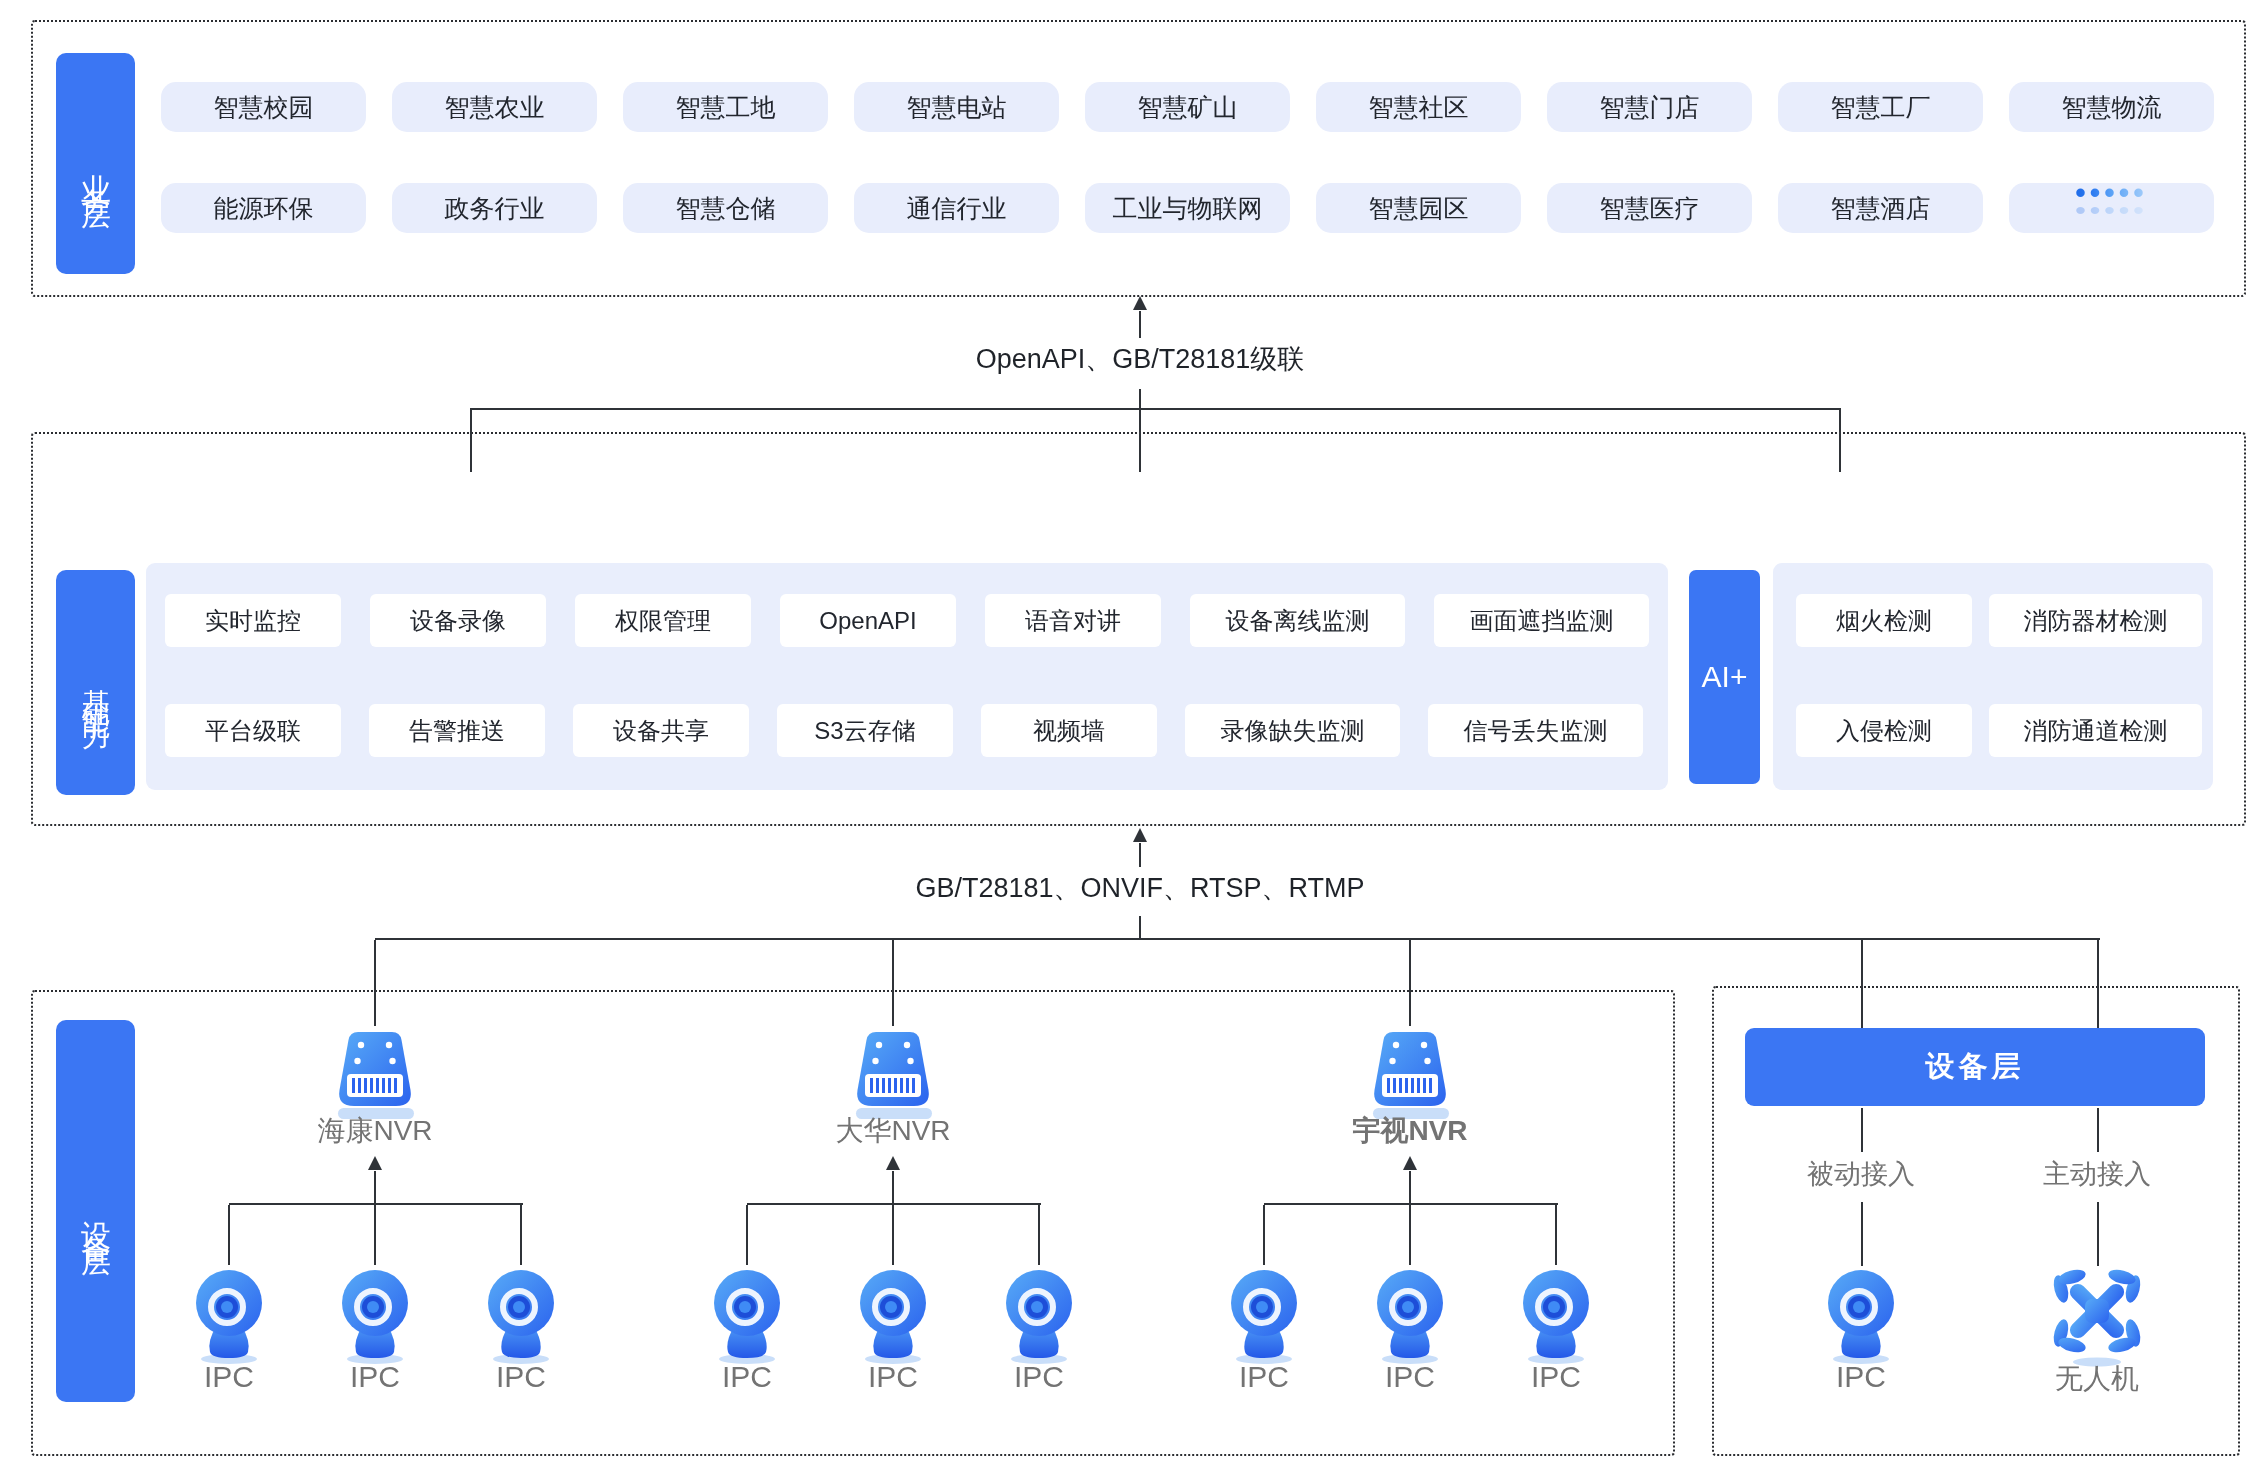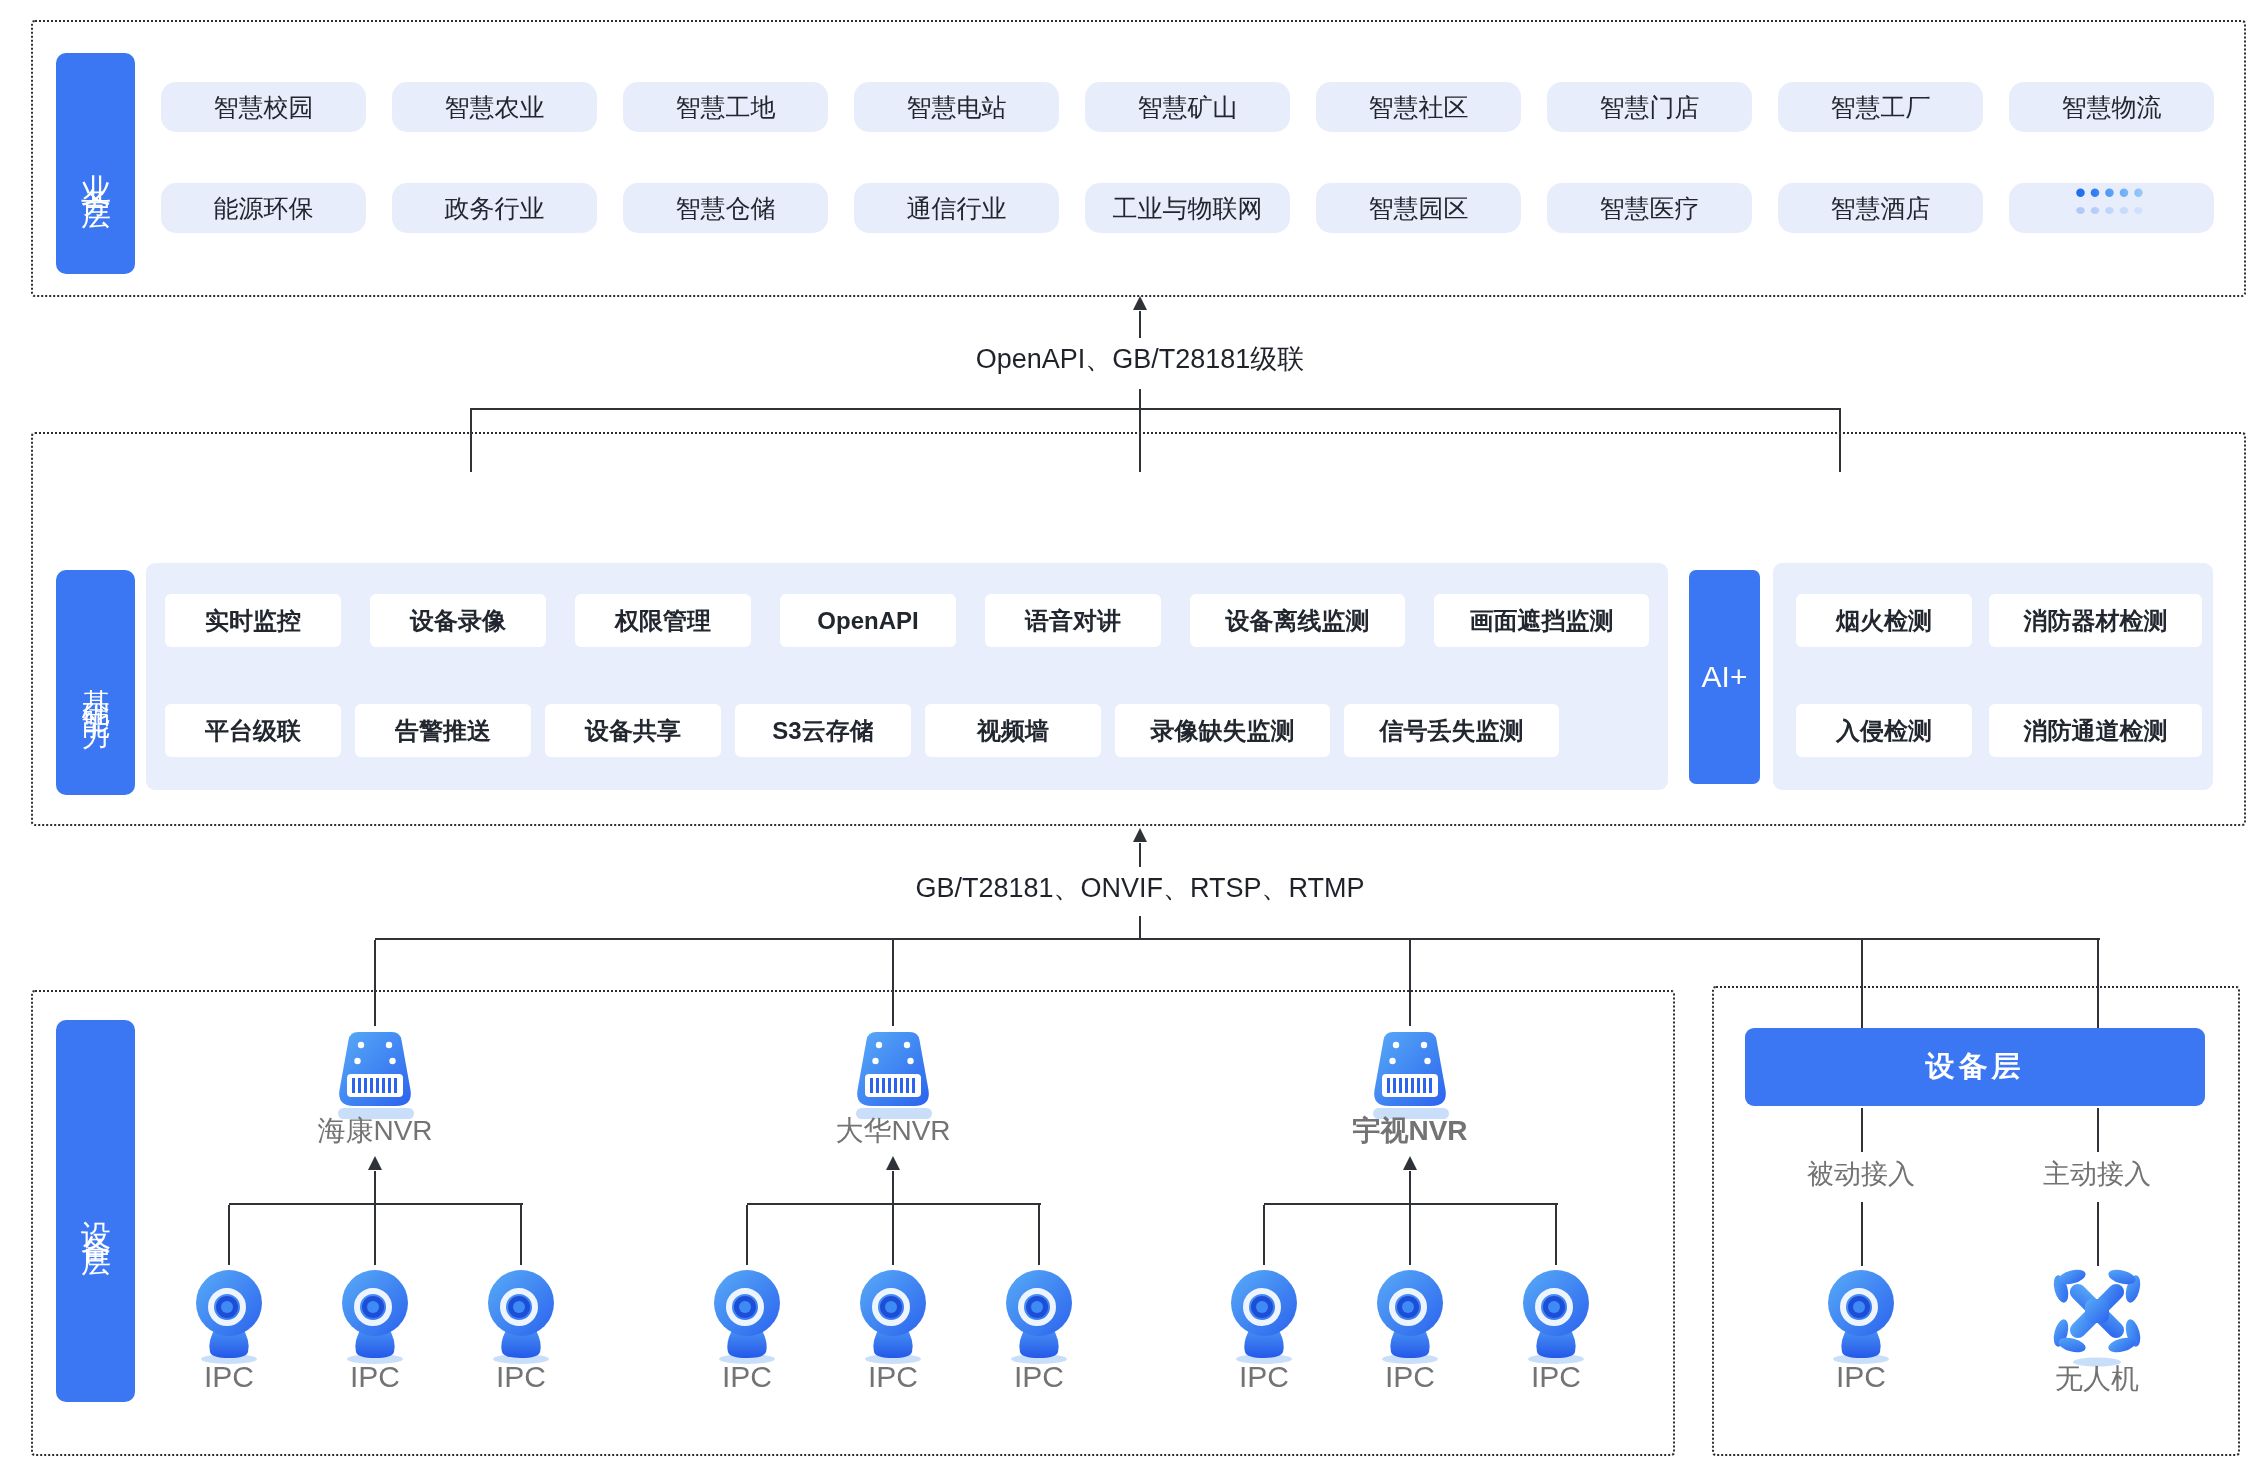--- a/index.html
+++ b/index.html
@@ -19,21 +19,21 @@
 
   .easybar{border-radius:7px;font-size:31px;font-weight:700;letter-spacing:2px;}
   .aiblock{border-radius:7px;font-size:30px;font-weight:400;}
   .devhdr{border-radius:9px;font-size:29px;font-weight:700;letter-spacing:4px;}
 
   .panel{position:absolute;background:#E9EEFC;border-radius:9px;}
 
   .chiprow{position:absolute;display:flex;}
   .chip{background:#E8EDFC;border-radius:15px;font-size:25px;display:flex;align-items:center;justify-content:center;white-space:nowrap;}
   .topchip{flex:1 1 0;}
-  .wchip{background:#ffffff;border-radius:6px;font-size:24px;display:flex;align-items:center;justify-content:center;white-space:nowrap;font-weight:bold;}
+  .wchip{background:#ffffff;border-radius:6px;font-size:24px;display:flex;align-items:center;justify-content:center;white-space:nowrap;}
   .w-sm{width:176px;}
   .w-lg{width:215px;}
   .w-a1{width:176px;}
   .w-a2{width:213px;}
 
   .morewrap{flex-direction:column;line-height:1;}
   .moredots{font-size:30px;letter-spacing:4px;font-weight:700;background:linear-gradient(90deg,#1d6ae8,#2f7df1,#5aa2f6,#7fb9f8,#a9d0fa);-webkit-background-clip:text;background-clip:text;color:transparent;}
   .moredots.refl{opacity:.28;transform:translateY(-12px) scaleY(.8);}
 
   .linklabel{position:absolute;transform:translateX(-50%);font-size:27px;color:#1F2329;white-space:nowrap;background:#fff;padding:0 10px;}
@@ -120,21 +120,21 @@
   <div class="panel" style="left:146px;top:563px;width:1522px;height:227px;"></div>
   <div class="chiprow" style="left:165px;top:594px;height:53px;gap:29px;">
     <div class="wchip w-sm">实时监控</div>
     <div class="wchip w-sm">设备录像</div>
     <div class="wchip w-sm">权限管理</div>
     <div class="wchip w-sm">OpenAPI</div>
     <div class="wchip w-sm">语音对讲</div>
     <div class="wchip w-lg">设备离线监测</div>
     <div class="wchip w-lg">画面遮挡监测</div>
   </div>
-  <div class="chiprow" style="left:165px;top:704px;height:53px;gap:14px;">
+  <div class="chiprow" style="left:165px;top:704px;height:53px;gap:28px;">
     <div class="wchip w-sm">平台级联</div>
     <div class="wchip w-sm">告警推送</div>
     <div class="wchip w-sm">设备共享</div>
     <div class="wchip w-sm">S3云存储</div>
     <div class="wchip w-sm">视频墙</div>
     <div class="wchip w-lg">录像缺失监测</div>
     <div class="wchip w-lg">信号丢失监测</div>
   </div>
 
   <div class="bluebar aiblock" style="left:1689px;top:570px;width:71px;height:214px;">AI+</div>

